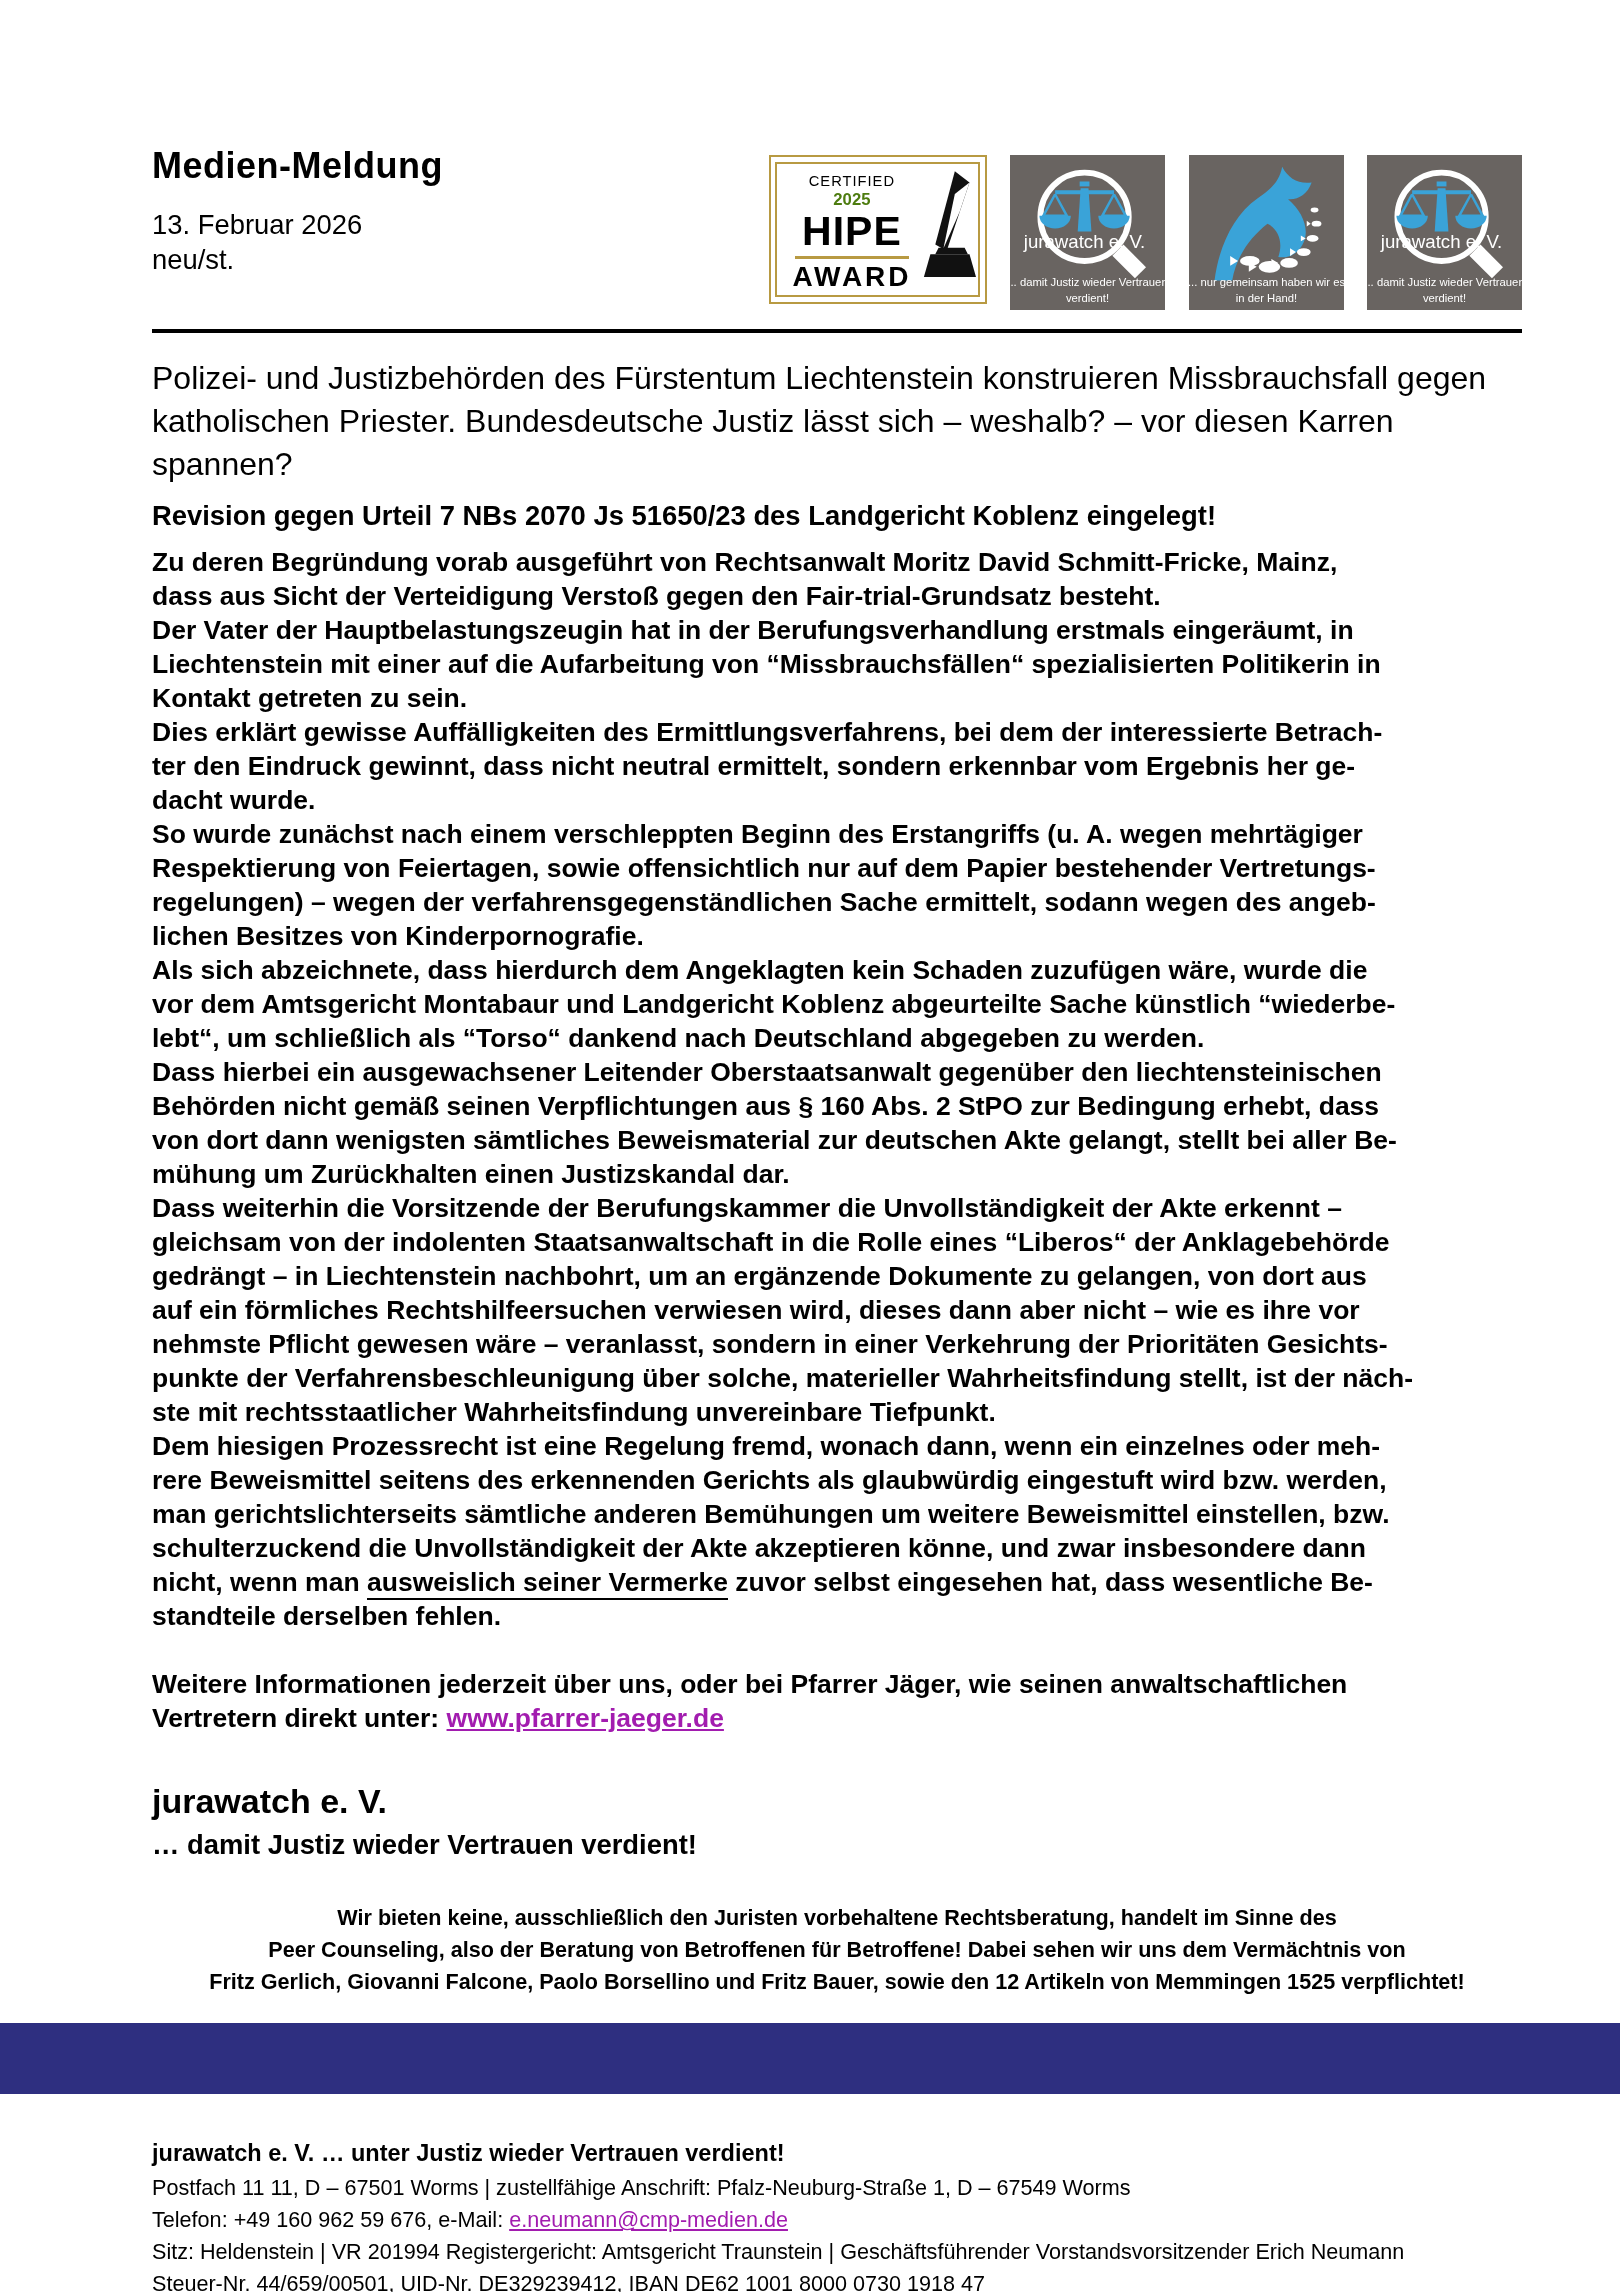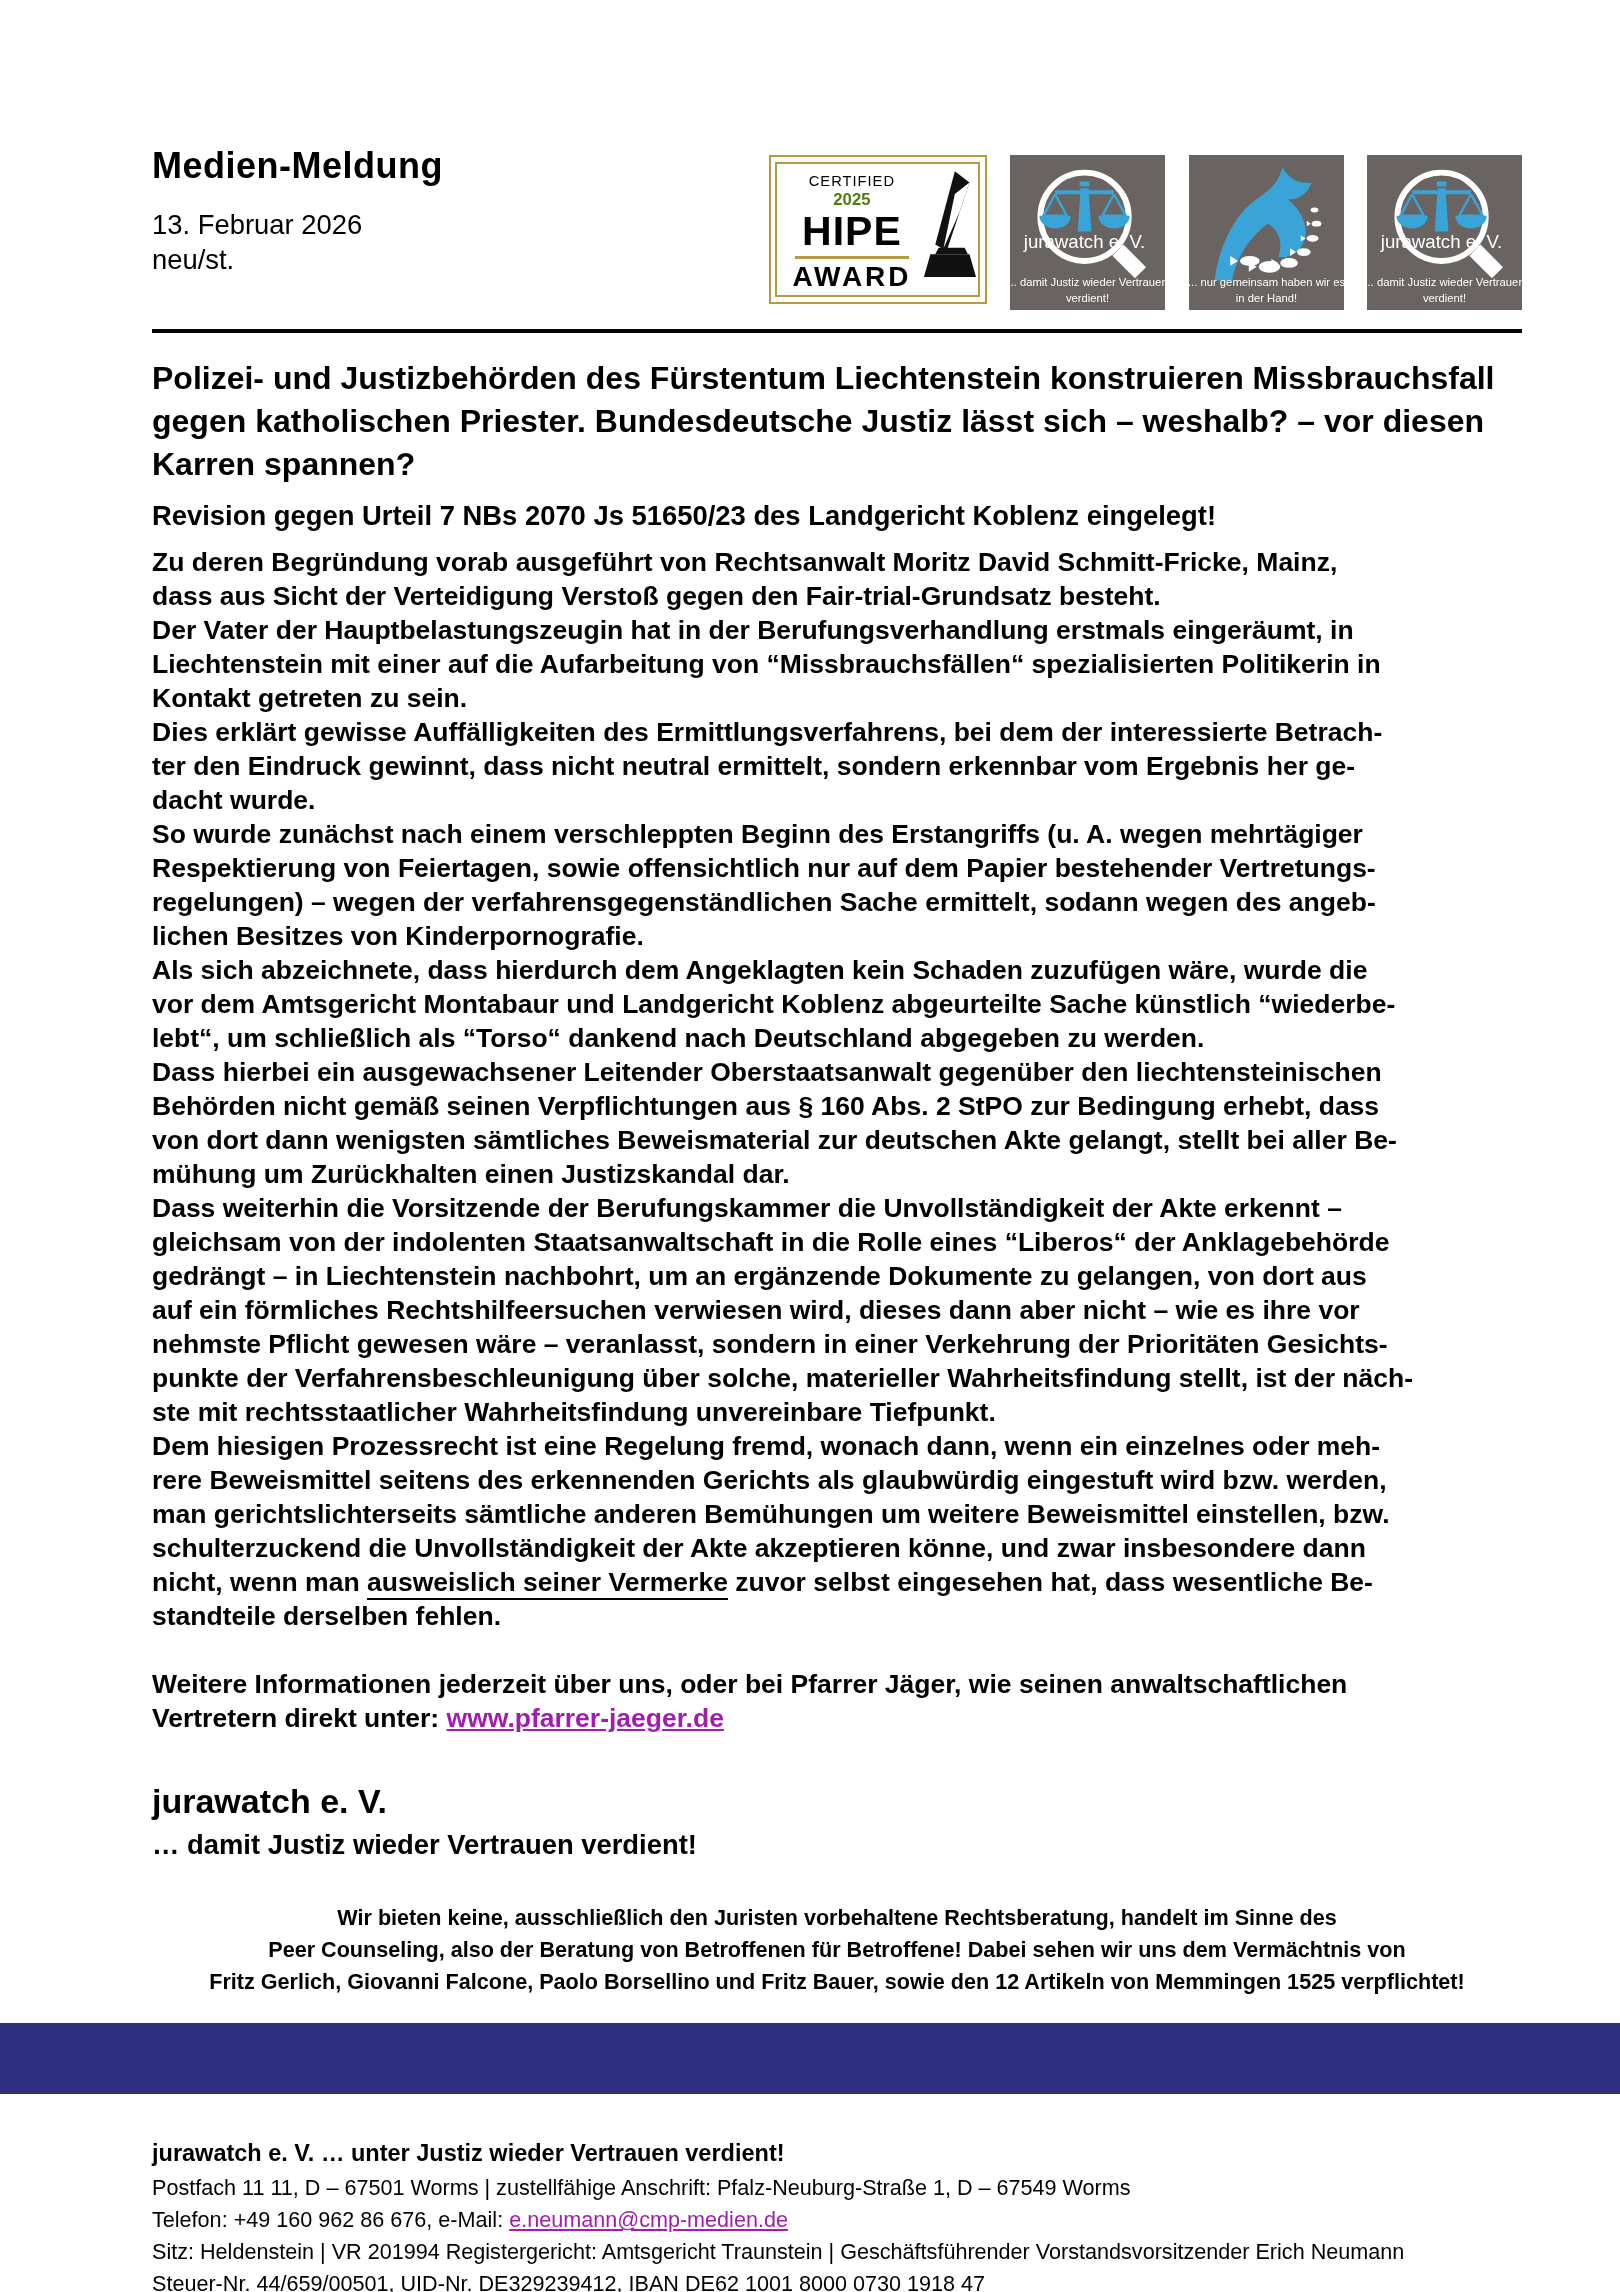--- a/index.html
+++ b/index.html
@@ -53,21 +53,21 @@
   svg text { font-family: "Liberation Sans", "DejaVu Sans", sans-serif; }
 
   
   .header-rule { height: 3.9px; background: #000; margin-top: 19.6px; }
 
   
   .headline {
     margin: 23.5px 0 0 0;
     font-size: 32px;
     line-height: 43px;
-    font-weight: bold;
+    font-weight: normal;
   }
   .subheadline {
     margin: 14.7px 0 0 0;
     font-size: 27.4px;
     font-weight: bold;
   }
 
   
   .body-text { margin-top: 12.7px; font-size: 26.5px; line-height: 34px; font-weight: bold; }
   .body-text p { margin: 0; white-space: pre-line; }
@@ -251,19 +251,19 @@
     <div class="disclaimer">Wir bieten keine, ausschließlich den Juristen vorbehaltene Rechtsberatung, handelt im Sinne des
 Peer Counseling, also der Beratung von Betroffenen für Betroffene! Dabei sehen wir uns dem Vermächtnis von
 Fritz Gerlich, Giovanni Falcone, Paolo Borsellino und Fritz Bauer, sowie den 12 Artikeln von Memmingen 1525 verpflichtet!</div>
   </div>
 
   <div class="band"></div>
 
   <div class="content footer">
     <div class="footer-bold">jurawatch e. V. … unter Justiz wieder Vertrauen verdient!</div>
     <div>Postfach 11 11, D – 67501 Worms | zustellfähige Anschrift: Pfalz-Neuburg-Straße 1, D – 67549 Worms</div>
-    <div><span>Telefon: +49 160 962 86 676, e-Mail: </span><a class="doc-link">e.neumann@cmp-medien.de</a></div>
+    <div><span>Telefon: +49 160 962 59 676, e-Mail: </span><a class="doc-link">e.neumann@cmp-medien.de</a></div>
     <div>Sitz: Heldenstein | VR 201994 Registergericht: Amtsgericht Traunstein | Geschäftsführender Vorstandsvorsitzender Erich Neumann</div>
     <div>Steuer-Nr. 44/659/00501, UID-Nr. DE329239412, IBAN DE62 1001 8000 0730 1918 47</div>
   </div>
 
 </div>
 
 
 </body></html>

